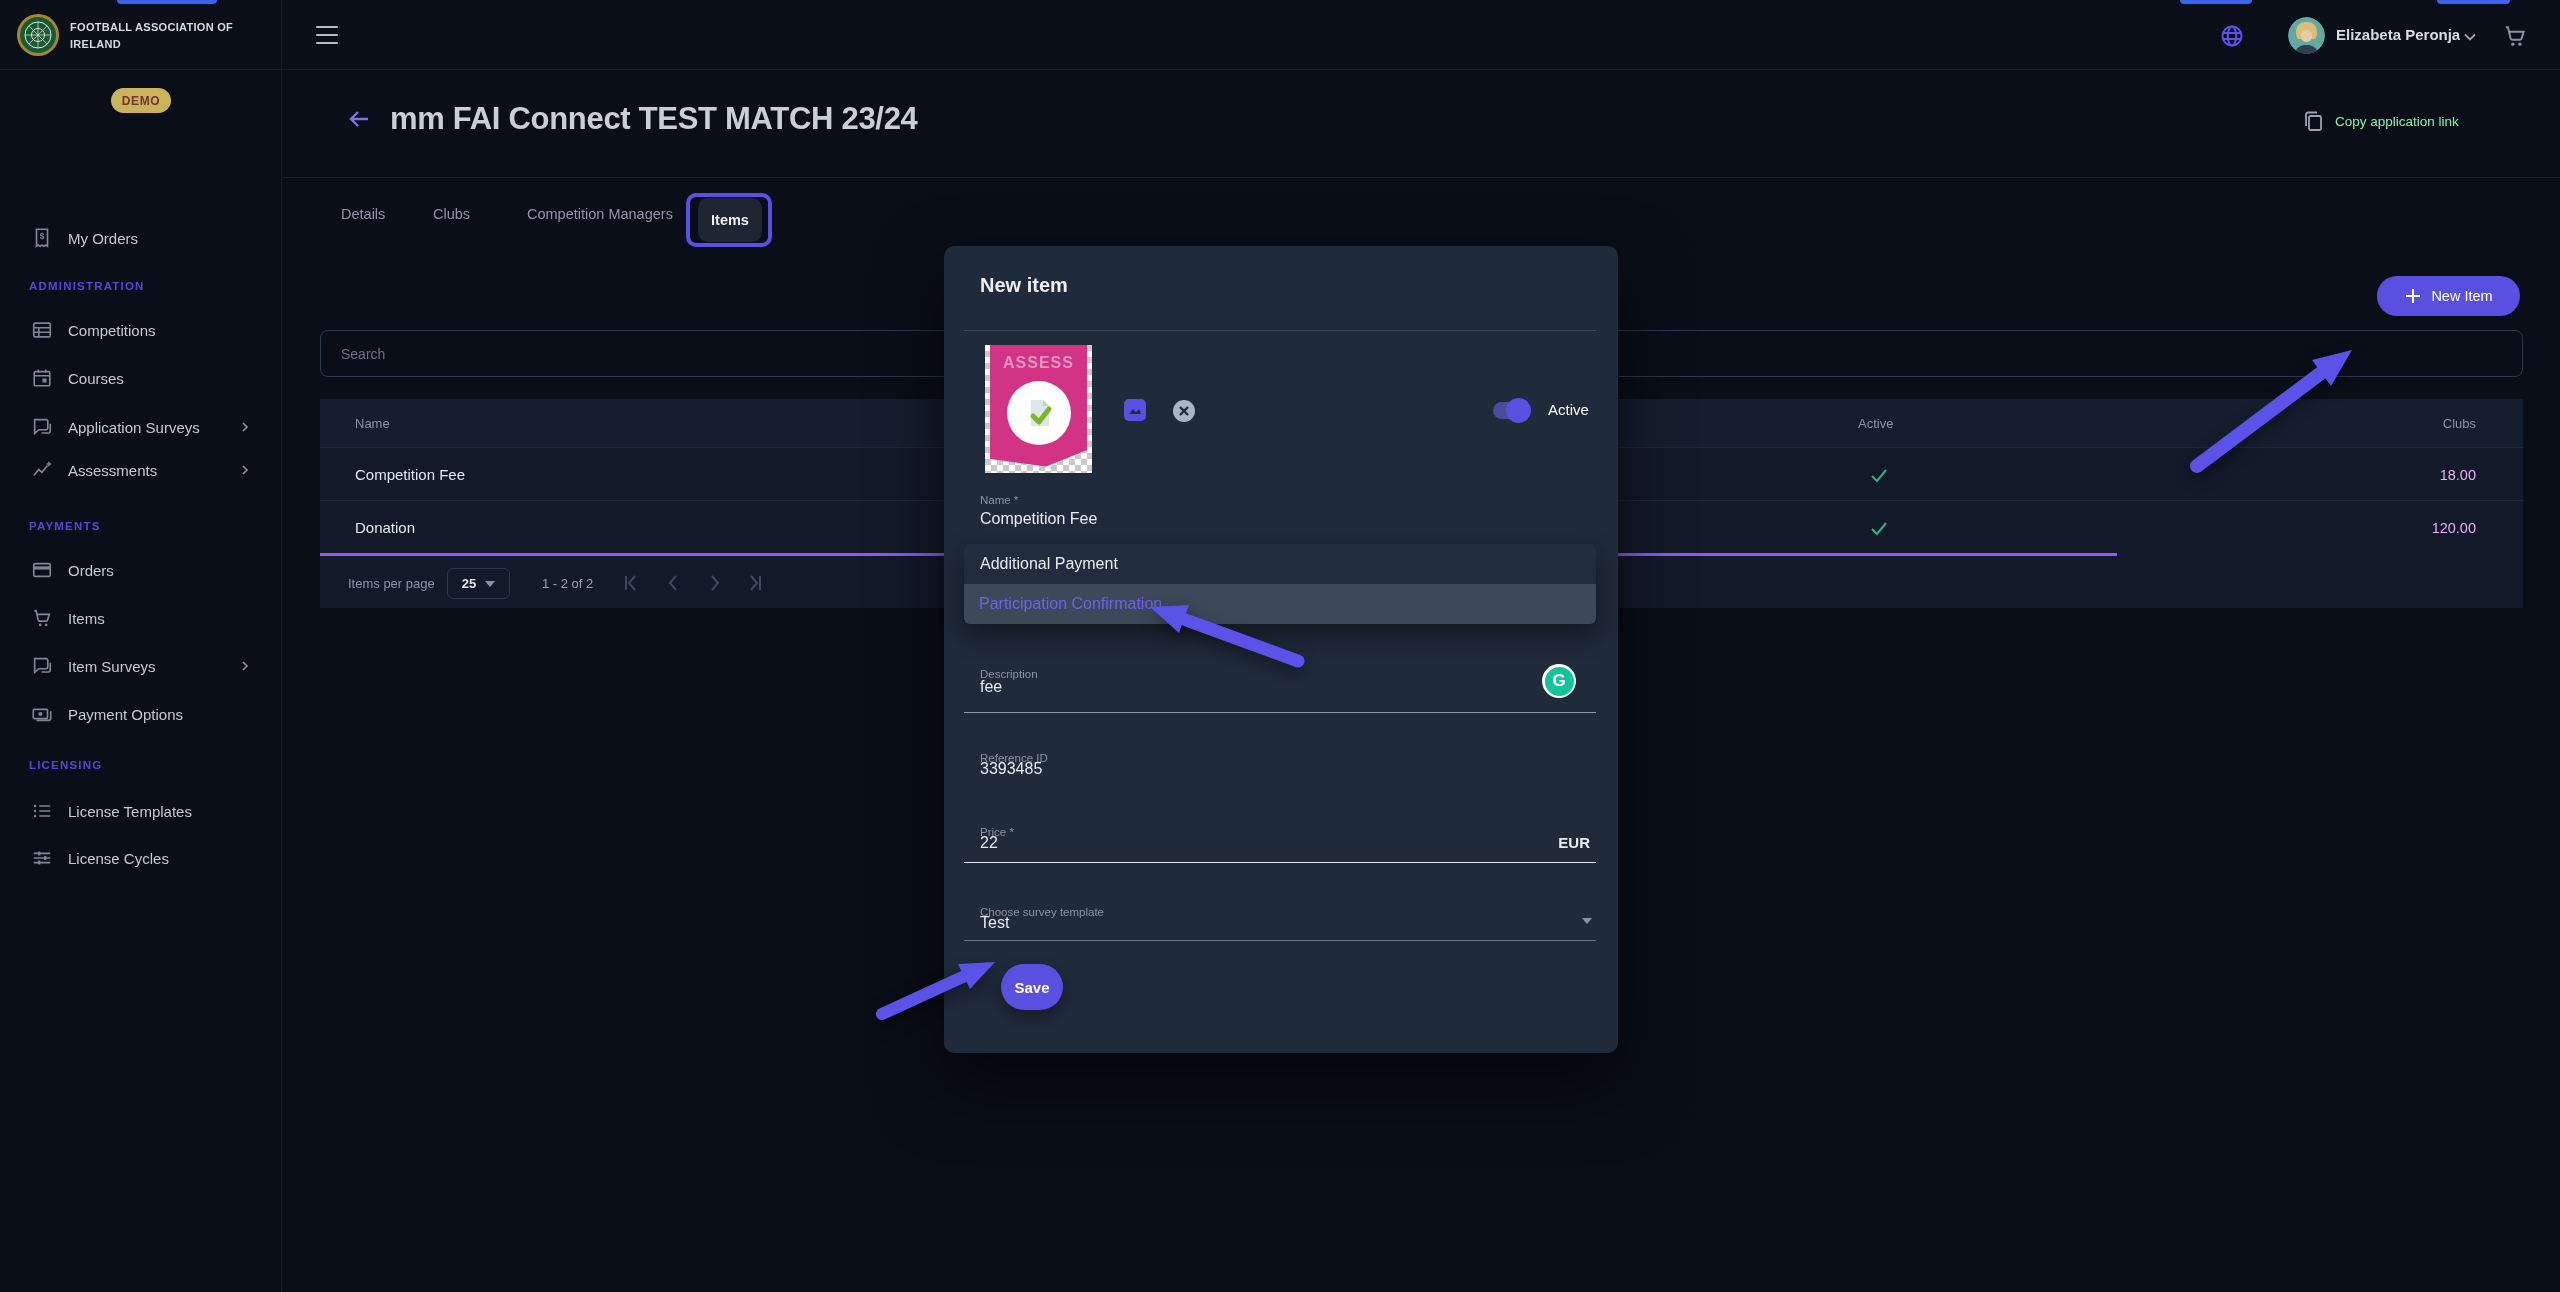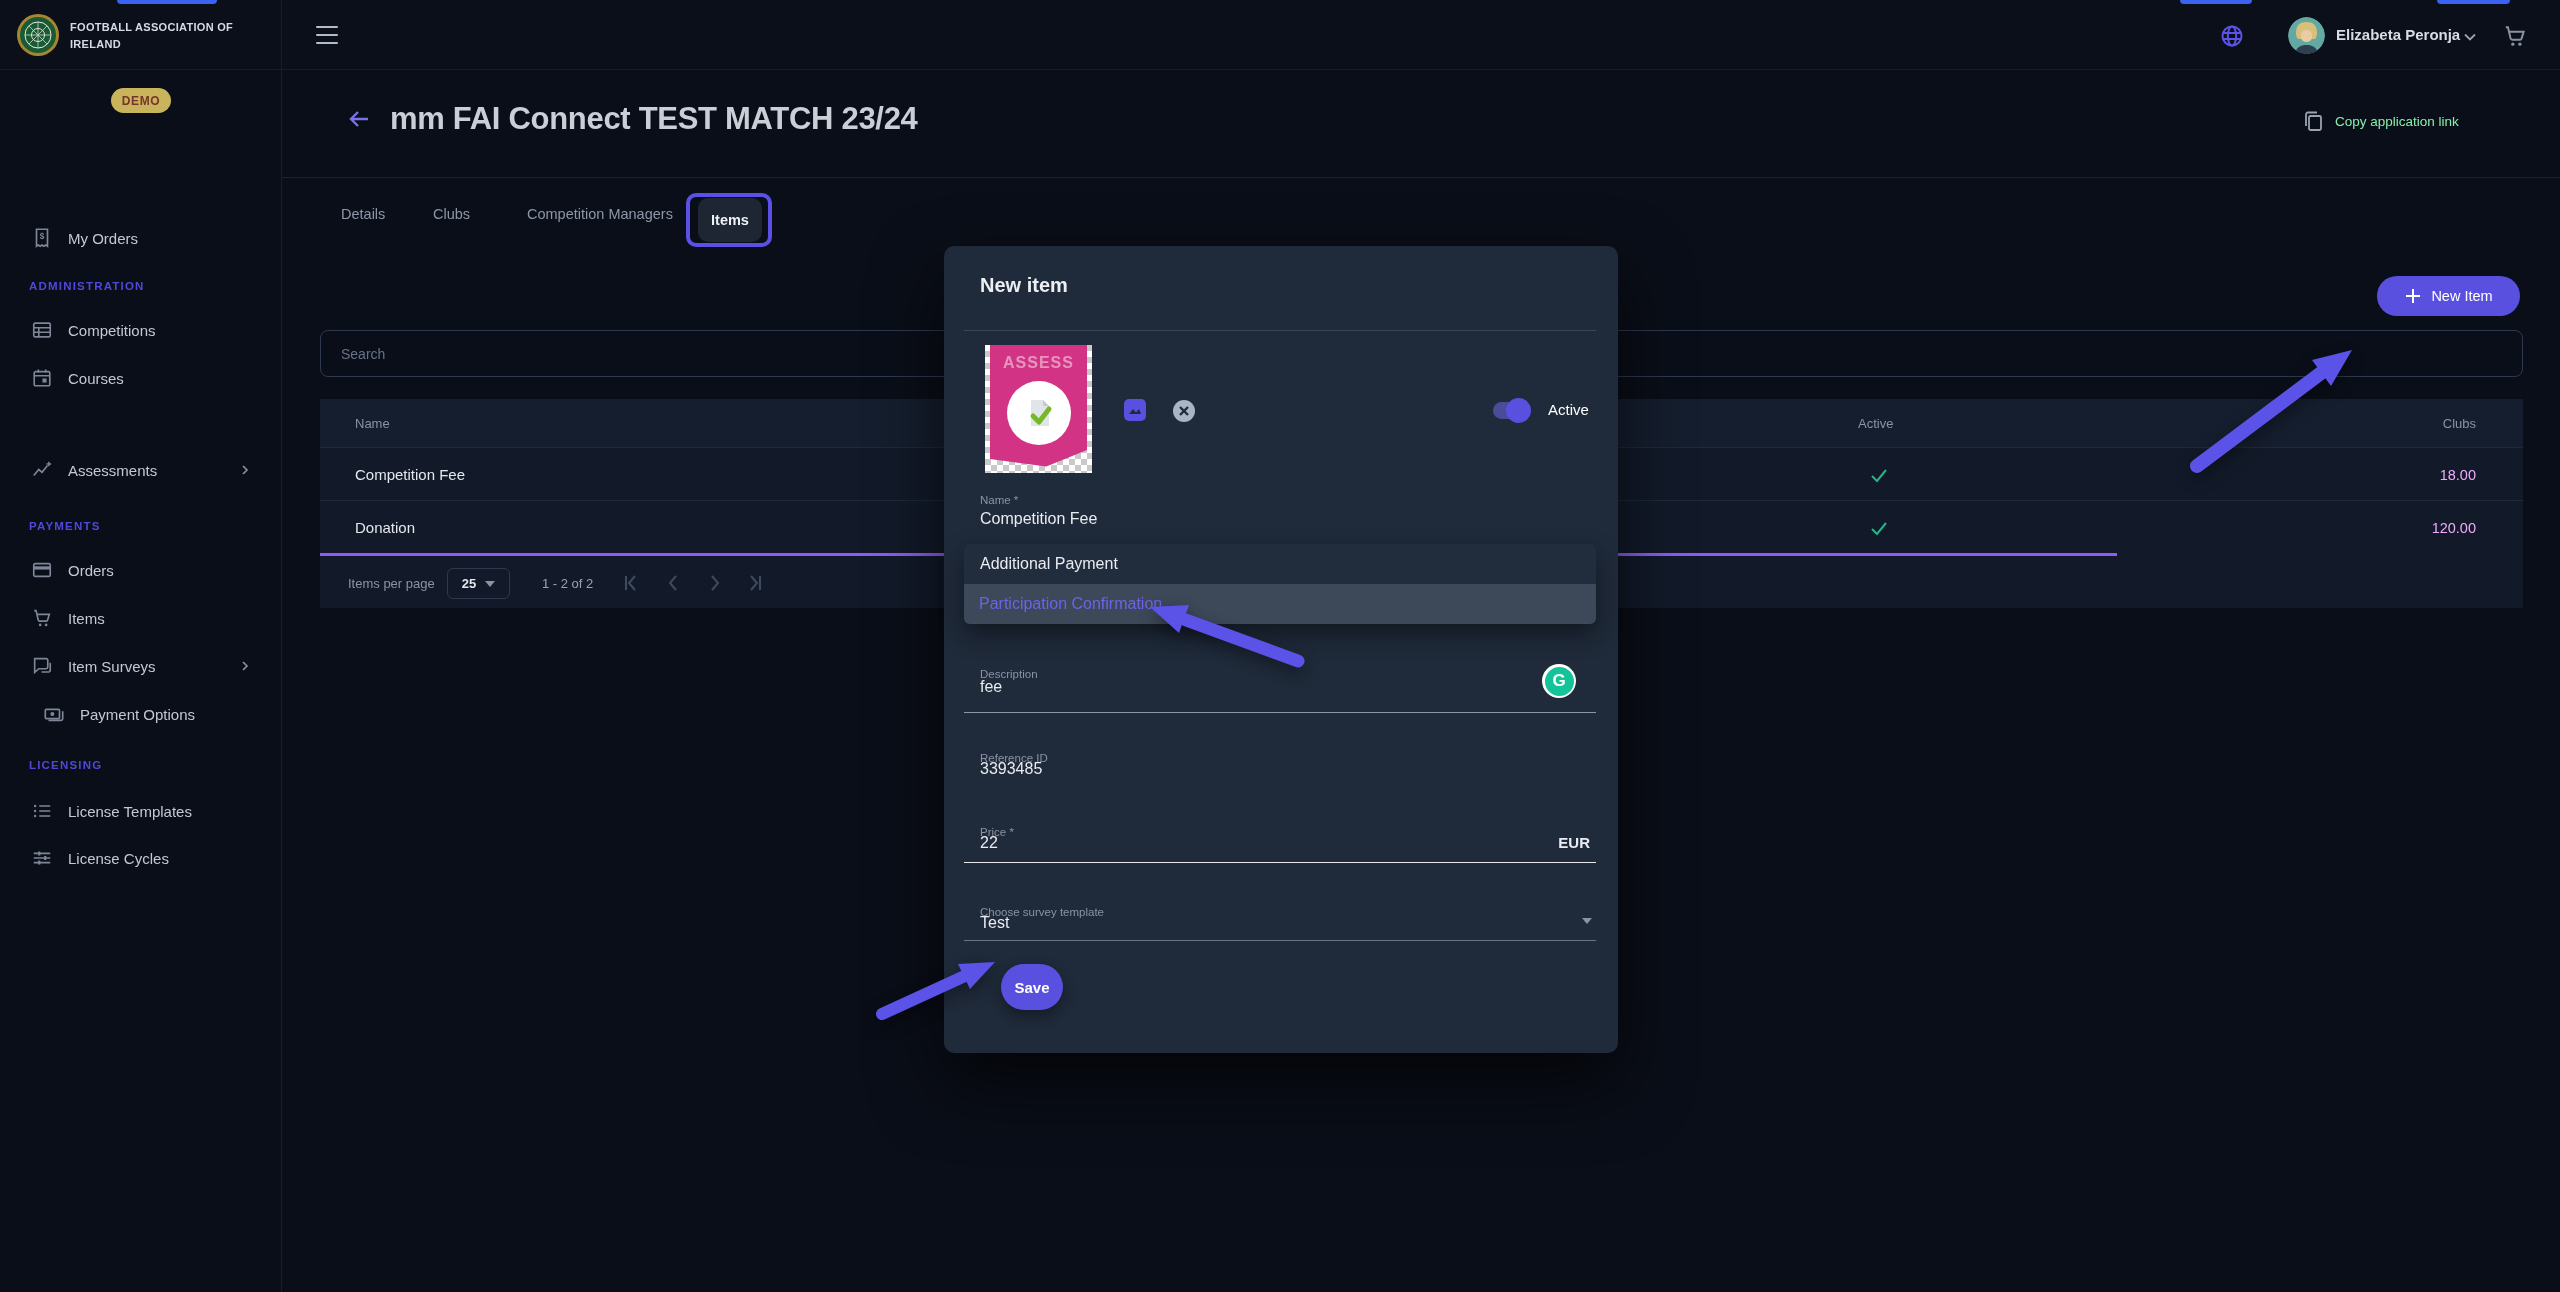--- a/index.html
+++ b/index.html
@@ -167,20 +167,30 @@
     <div class="navitem" style="top:284px;">
       <svg class="nicon" viewBox="0 0 24 24">
         <rect x="3.5" y="5" width="17" height="15.5" rx="1.5" fill="none" stroke="#7e8798" stroke-width="1.8"></rect>
         <path d="M3.5 9.5h17M8 2.8V6M16 2.8V6" stroke="#7e8798" stroke-width="1.8" fill="none"></path>
         <rect x="12.5" y="12.5" width="4.5" height="4.5" fill="#7e8798"></rect>
       </svg>
 
       <span class="nlabel">Courses</span>
     </div>
 
+    <div class="navitem" style="top:333px;">
+      <svg class="nicon" viewBox="0 0 24 24">
+        <path d="M4 4h12.5a1.8 1.8 0 0 1 1.8 1.8v7.4a1.8 1.8 0 0 1-1.8 1.8H8.5L4 19z" fill="none" stroke="#7e8798" stroke-width="1.8"></path>
+        <path d="M21 8.5v8.2a1.8 1.8 0 0 1-1.8 1.8H11.5" fill="none" stroke="#7e8798" stroke-width="1.8"></path>
+      </svg>
+      <span class="nlabel">Application Surveys</span>
+      <svg class="nchev" viewBox="0 0 14 14">
+          <path d="M5 3l4 4-4 4" fill="none" stroke="#8a93a6" stroke-width="1.6"></path>
+        </svg>
+    </div>
 
     <div class="navitem" style="top:376px;">
       <svg class="nicon" viewBox="0 0 24 24">
         <path d="M3 18l5.5-6.5 3.5 3L18 7" fill="none" stroke="#7e8798" stroke-width="1.8"></path>
         <path d="M19.5 3v5M17 5.5h5" stroke="#7e8798" stroke-width="1.6"></path>
       </svg>
       <span class="nlabel">Assessments</span>
       <svg class="nchev" viewBox="0 0 14 14">
           <path d="M5 3l4 4-4 4" fill="none" stroke="#8a93a6" stroke-width="1.6"></path>
         </svg>
@@ -209,21 +219,21 @@
       <svg class="nicon" viewBox="0 0 24 24">
         <path d="M4 4h12.5a1.8 1.8 0 0 1 1.8 1.8v7.4a1.8 1.8 0 0 1-1.8 1.8H8.5L4 19z" fill="none" stroke="#7e8798" stroke-width="1.8"></path>
         <path d="M21 8.5v8.2a1.8 1.8 0 0 1-1.8 1.8H11.5" fill="none" stroke="#7e8798" stroke-width="1.8"></path>
       </svg>
       <span class="nlabel">Item Surveys</span>
       <svg class="nchev" viewBox="0 0 14 14">
           <path d="M5 3l4 4-4 4" fill="none" stroke="#8a93a6" stroke-width="1.6"></path>
         </svg>
     </div>
 
-    <div class="navitem" style="top:620px;margin-left:12px;">
+    <div class="navitem" style="top:620px;">
       <svg class="nicon" viewBox="0 0 24 24">
         <rect x="2.5" y="7" width="15.5" height="10" rx="1.2" fill="none" stroke="#7e8798" stroke-width="1.8"></rect>
         <circle cx="10.2" cy="12" r="2.2" fill="#7e8798"></circle>
         <path d="M21.5 9v8.2a1.8 1.8 0 0 1-1.8 1.8H6" fill="none" stroke="#7e8798" stroke-width="1.8"></path>
       </svg>
       <span class="nlabel">Payment Options</span>
     </div>
 
     <div class="navsec" style="top:689px;">LICENSING</div>
 

